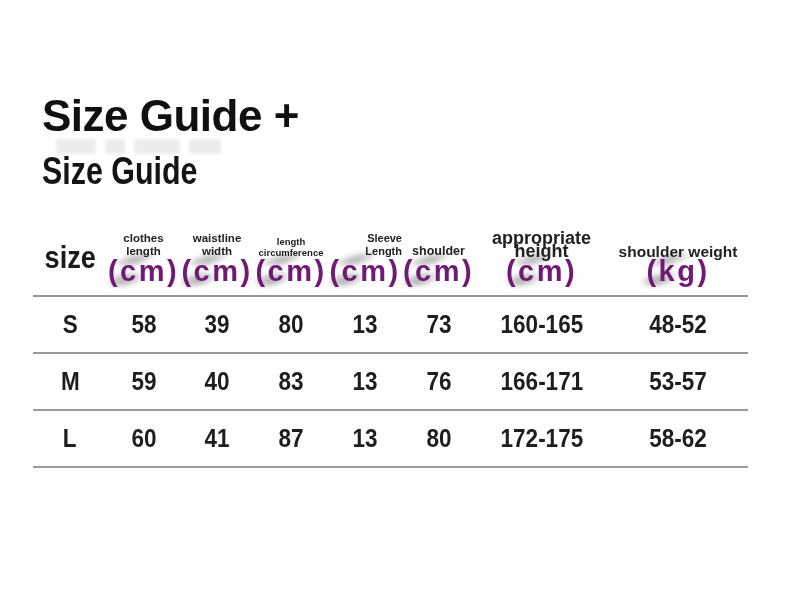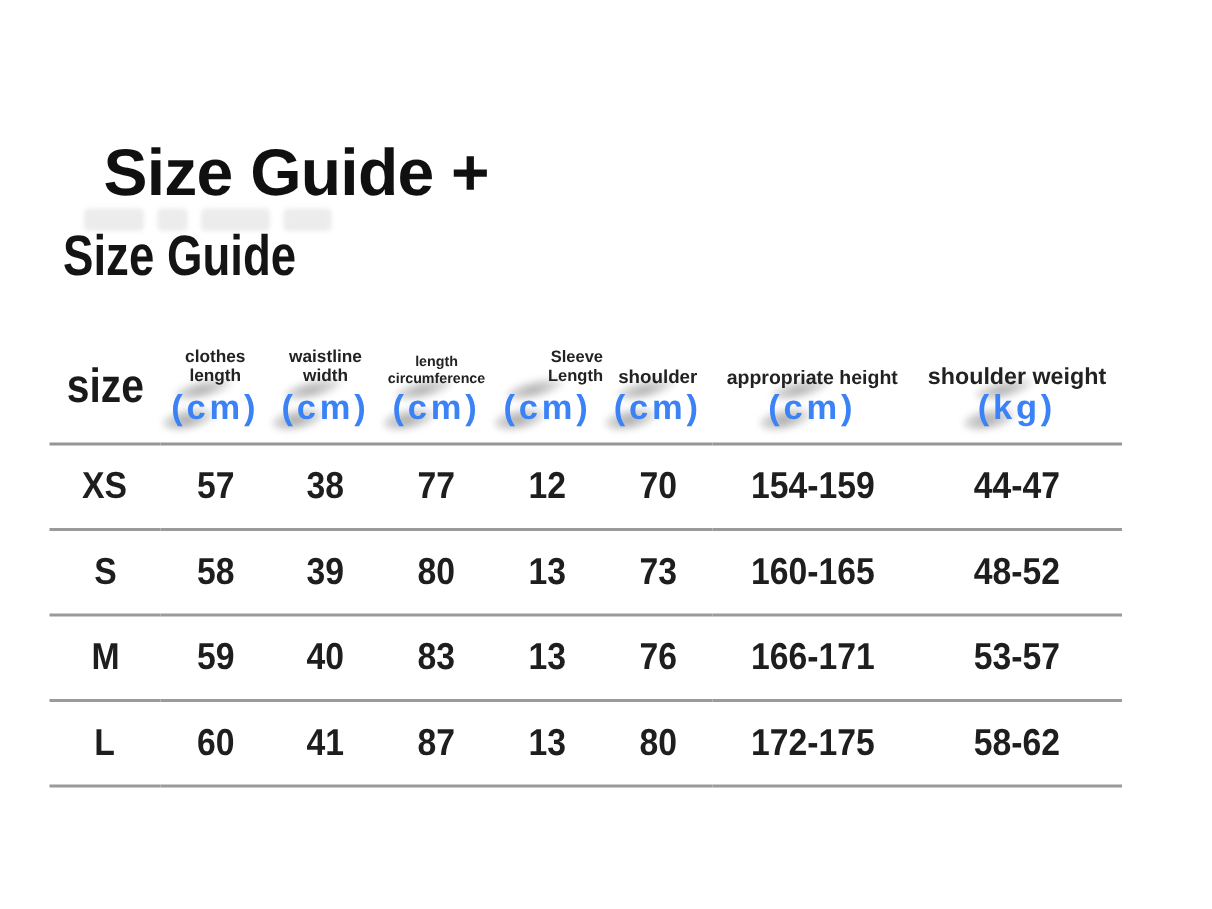--- a/index.html
+++ b/index.html
@@ -7,21 +7,21 @@
     width:808px; height:606px; background:#ffffff;
     font-family:"Liberation Sans", sans-serif;
     color:#1b1b1b; overflow:hidden;
   }
   .canvas { position:relative; width:808px; height:606px; background:#ffffff; }
 
   
   .title {
     position:absolute; left:42px; top:94px;
     font-size:44px; line-height:44px; font-weight:700;
-    letter-spacing:-0.5px; color:#101010; white-space:nowrap;margin-left:27px;
+    letter-spacing:-0.5px; color:#101010; white-space:nowrap;
   }
   .subtitle {
     position:absolute; left:42px; top:151px;
     font-size:38px; line-height:40px; font-weight:600; color:#141414;
     transform:scaleX(0.80); transform-origin:left center; white-space:nowrap;
   }
   
   .ghost { position:absolute; left:56px; top:139px; display:flex; gap:9px; filter:blur(1.5px); }
   .ghost i { display:block; height:15px; background:#ececec; border-radius:3px; }
   .ghost i:nth-child(1){ width:40px; }
@@ -36,32 +36,32 @@
   }
   .size-table th, .size-table td { padding:0; margin:0; }
 
   .size-table thead th {
     height:74px; vertical-align:bottom; text-align:center;
     border-bottom:2px solid #969696; position:relative;
     font-weight:600; padding-bottom:11px;
   }
   .hl1, .hl2 { font-size:11.5px; line-height:13px; font-weight:700; color:#222; position:relative; z-index:2; }
   .unit {
-    font-size:23px; line-height:25px; font-weight:700; letter-spacing:2.5px;
-    color:#3b82f6; margin-top:1px; position:relative; z-index:2;
+    font-size:29px; line-height:25px; font-weight:700; letter-spacing:2.5px;
+    color:#701a75; margin-top:1px; position:relative; z-index:2;
   }
   .size-head {
     display:inline-block; font-size:32px; font-weight:600; color:#1a1a1a;
     transform:scaleX(0.85); transform-origin:center bottom; padding-bottom:8px;
   }
   
   th.c3 .hl1, th.c3 .hl2 { font-size:9.5px; line-height:11px; }
   th.c4 .hl1, th.c4 .hl2 { font-size:11px;text-align:right; }
   th.c5 .hl1 { font-size:12.5px; }
-  th.c6 .hl1 { font-size:13px; }
+  th.c6 .hl1 { font-size:18px; }
   th.c7 .hl1 { font-size:15.5px; }
 
   
   .smudge {
     position:absolute; display:block; border-radius:50%;
     filter:blur(2px); z-index:1; pointer-events:none;
   }
   .sm-a {
     width:40px; height:12px; left:50%; margin-left:-28px; bottom:30px;
     background:radial-gradient(ellipse at 45% 55%, rgba(105,105,105,0.55), rgba(150,150,150,0.28) 55%, rgba(200,200,200,0) 78%);
@@ -153,30 +153,20 @@
         <th class="c7">
           <span class="smudge sm-a"></span>
           <span class="smudge sm-b"></span>
           <div class="hl1">shoulder weight</div>
           <div class="unit">(kg)</div>
         </th>
       </tr>
     </thead>
     <tbody>
       <tr>
-        <td><span class="dv">XS</span></td>
-        <td><span class="dv">57</span></td>
-        <td><span class="dv">38</span></td>
-        <td><span class="dv">77</span></td>
-        <td><span class="dv">12</span></td>
-        <td><span class="dv">70</span></td>
-        <td><span class="dv">154-159</span></td>
-        <td><span class="dv">44-47</span></td>
-      </tr>
-      <tr>
         <td><span class="dv">S</span></td>
         <td><span class="dv">58</span></td>
         <td><span class="dv">39</span></td>
         <td><span class="dv">80</span></td>
         <td><span class="dv">13</span></td>
         <td><span class="dv">73</span></td>
         <td><span class="dv">160-165</span></td>
         <td><span class="dv">48-52</span></td>
       </tr>
       <tr>

